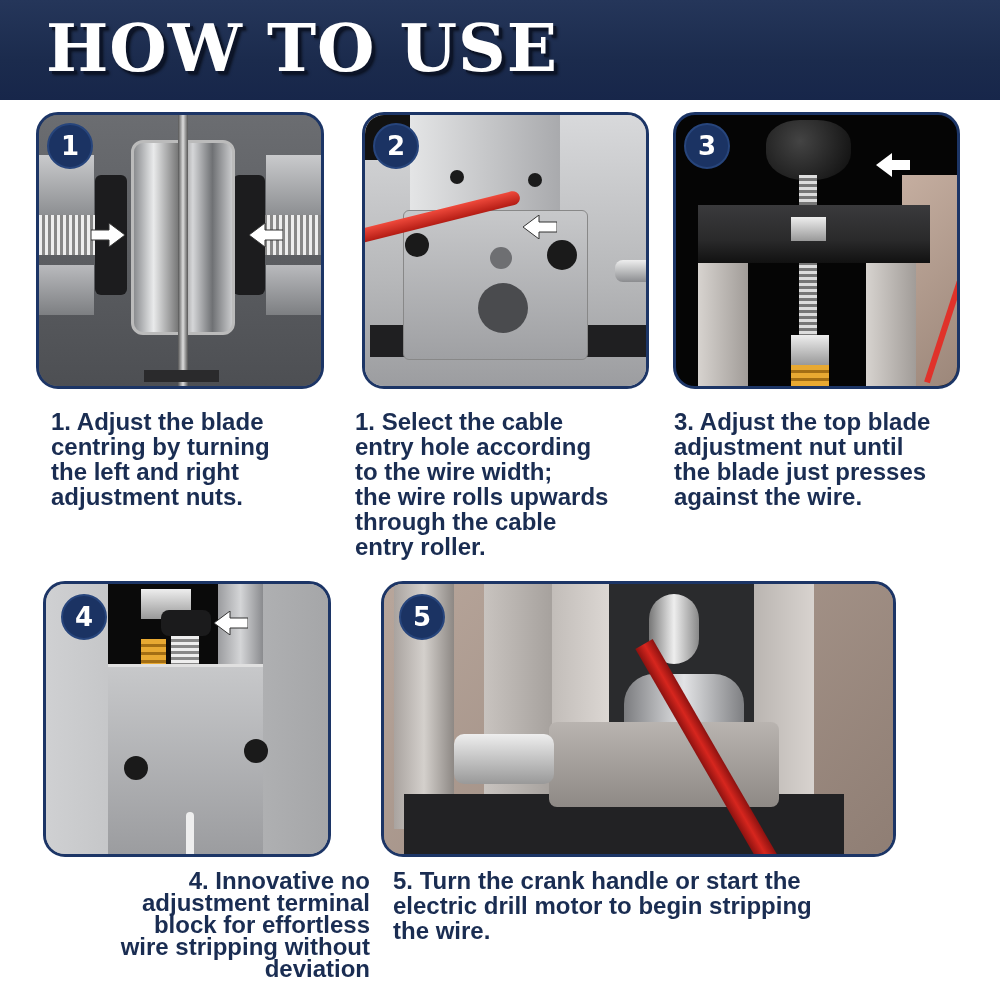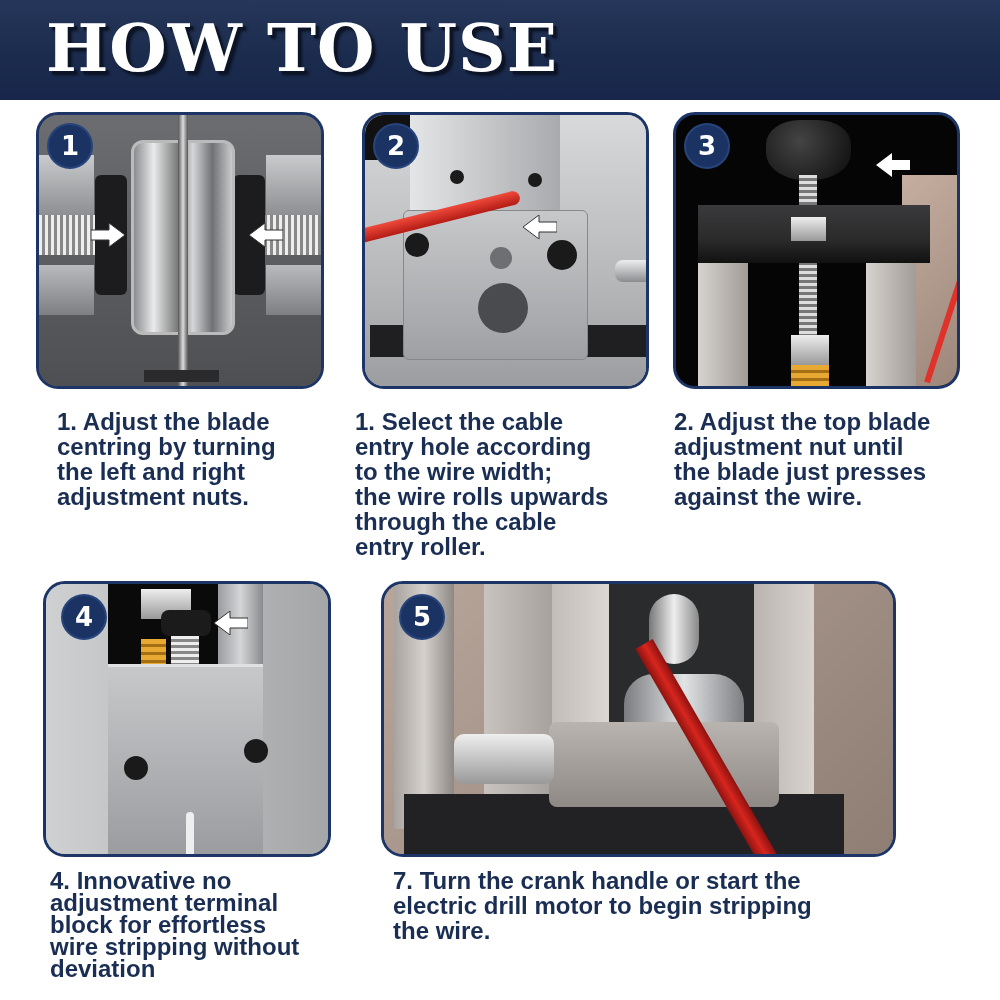--- a/index.html
+++ b/index.html
@@ -28,21 +28,21 @@
     font-weight: bold; font-size: 26px; display: flex; align-items: center;
     justify-content: center; left: 8px; top: 8px; z-index: 5;
     border: 2px solid #27457c;
   }
   .arrow { position: absolute; z-index: 4; }
 
   .caption {
     position: absolute; color: #1a2d52; font-family: "Liberation Sans", sans-serif;
     font-weight: bold; font-size: 24px; line-height: 25px; white-space: pre-line;
   }
-  .caption.tight { line-height: 22px; }
+  .caption.tight { line-height: 22px; text-align: right; }
   .layer { position: absolute; }
 </style>
 </head>
 <body>
 
 <div class="header">
   <div class="header-title">HOW TO USE</div>
 </div>
 
 <div class="panel" style="left:36px;top:112px;width:288px;height:277px;background:#5d5f63;">
@@ -112,31 +112,31 @@
   <div class="layer" style="left:190px;top:148px;width:50px;height:129px;background:linear-gradient(90deg,#d7d3cf,#a19c98);"></div>
 
   <div class="layer" style="left:115px;top:220px;width:38px;height:30px;background:linear-gradient(180deg,#eee,#999);"></div>
   <div class="layer" style="left:115px;top:250px;width:38px;height:27px;background:repeating-linear-gradient(180deg,#e8a932 0 5px,#a36e14 5px 8px);"></div>
   <svg class="arrow" style="left:200px;top:38px;" width="34" height="24" viewBox="0 0 34 24">
       <path d="M34 7 H16 V0 L0 12 L16 24 V17 H34 Z" fill="#fff"></path>
     </svg>
   <div class="badge">3</div>
 </div>
 
-<div class="caption" style="left:57px;top:409px;width:300px;">1. Adjust the blade
+<div class="caption" style="left:51px;top:409px;width:300px;">1. Adjust the blade
 centring by turning
 the left and right
 adjustment nuts.</div>
 <div class="caption" style="left:355px;top:409px;width:310px;">1. Select the cable
 entry hole according
 to the wire width;
 the wire rolls upwards
 through the cable
 entry roller.</div>
-<div class="caption" style="left:674px;top:409px;width:320px;">2. Adjust the top blade
+<div class="caption" style="left:674px;top:409px;width:320px;">3. Adjust the top blade
 adjustment nut until
 the blade just presses
 against the wire.</div>
 
 <div class="panel" style="left:43px;top:581px;width:288px;height:276px;background:#b8b9bb;">
   <div class="layer" style="left:0;top:0;width:100%;height:100%;background:linear-gradient(90deg,#cfd0d2 0%,#a5a6a8 100%);"></div>
   <div class="layer" style="left:62px;top:0;width:110px;height:80px;background:#0a0a0a;"></div>
   <div class="layer" style="left:172px;top:0;width:45px;height:276px;background:linear-gradient(90deg,#9b9c9f,#d4d5d7,#8a8b8e);"></div>
   <div class="layer" style="left:95px;top:5px;width:50px;height:30px;background:linear-gradient(180deg,#eee,#999);"></div>
   <div class="layer" style="left:95px;top:55px;width:25px;height:25px;background:repeating-linear-gradient(180deg,#e8a932 0 5px,#a36e14 5px 8px);"></div>
@@ -167,15 +167,15 @@
 
   <div class="layer" style="left:250px;top:60px;width:20px;height:260px;background:linear-gradient(90deg,#8d1210,#d7261e,#8d1210);transform:rotate(-30deg);transform-origin:top center;"></div>
   <div class="badge" style="left:15px;top:10px;">5</div>
 </div>
 
 <div class="caption tight" style="left:50px;top:870px;width:320px;">4. Innovative no
 adjustment terminal
 block for effortless
 wire stripping without
 deviation</div>
-<div class="caption" style="left:393px;top:868px;width:520px;">7. Turn the crank handle or start the
+<div class="caption" style="left:393px;top:868px;width:520px;">5. Turn the crank handle or start the
 electric drill motor to begin stripping
 the wire.</div>
 
 </body></html>

